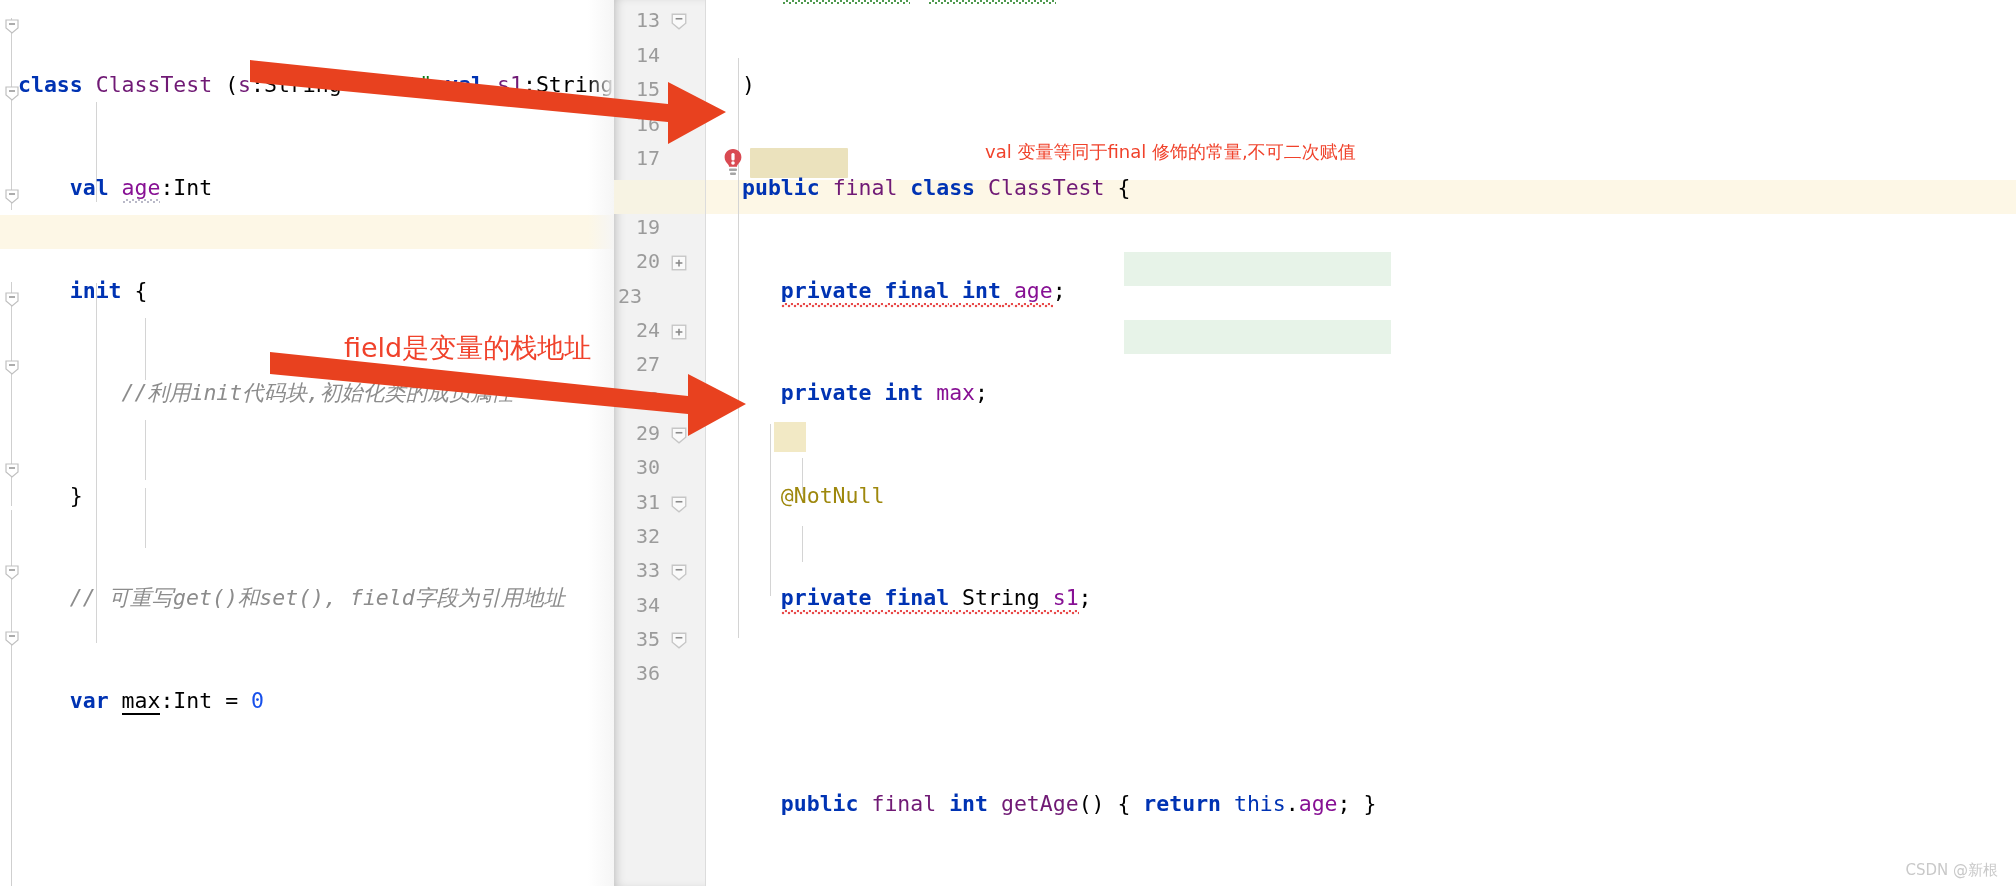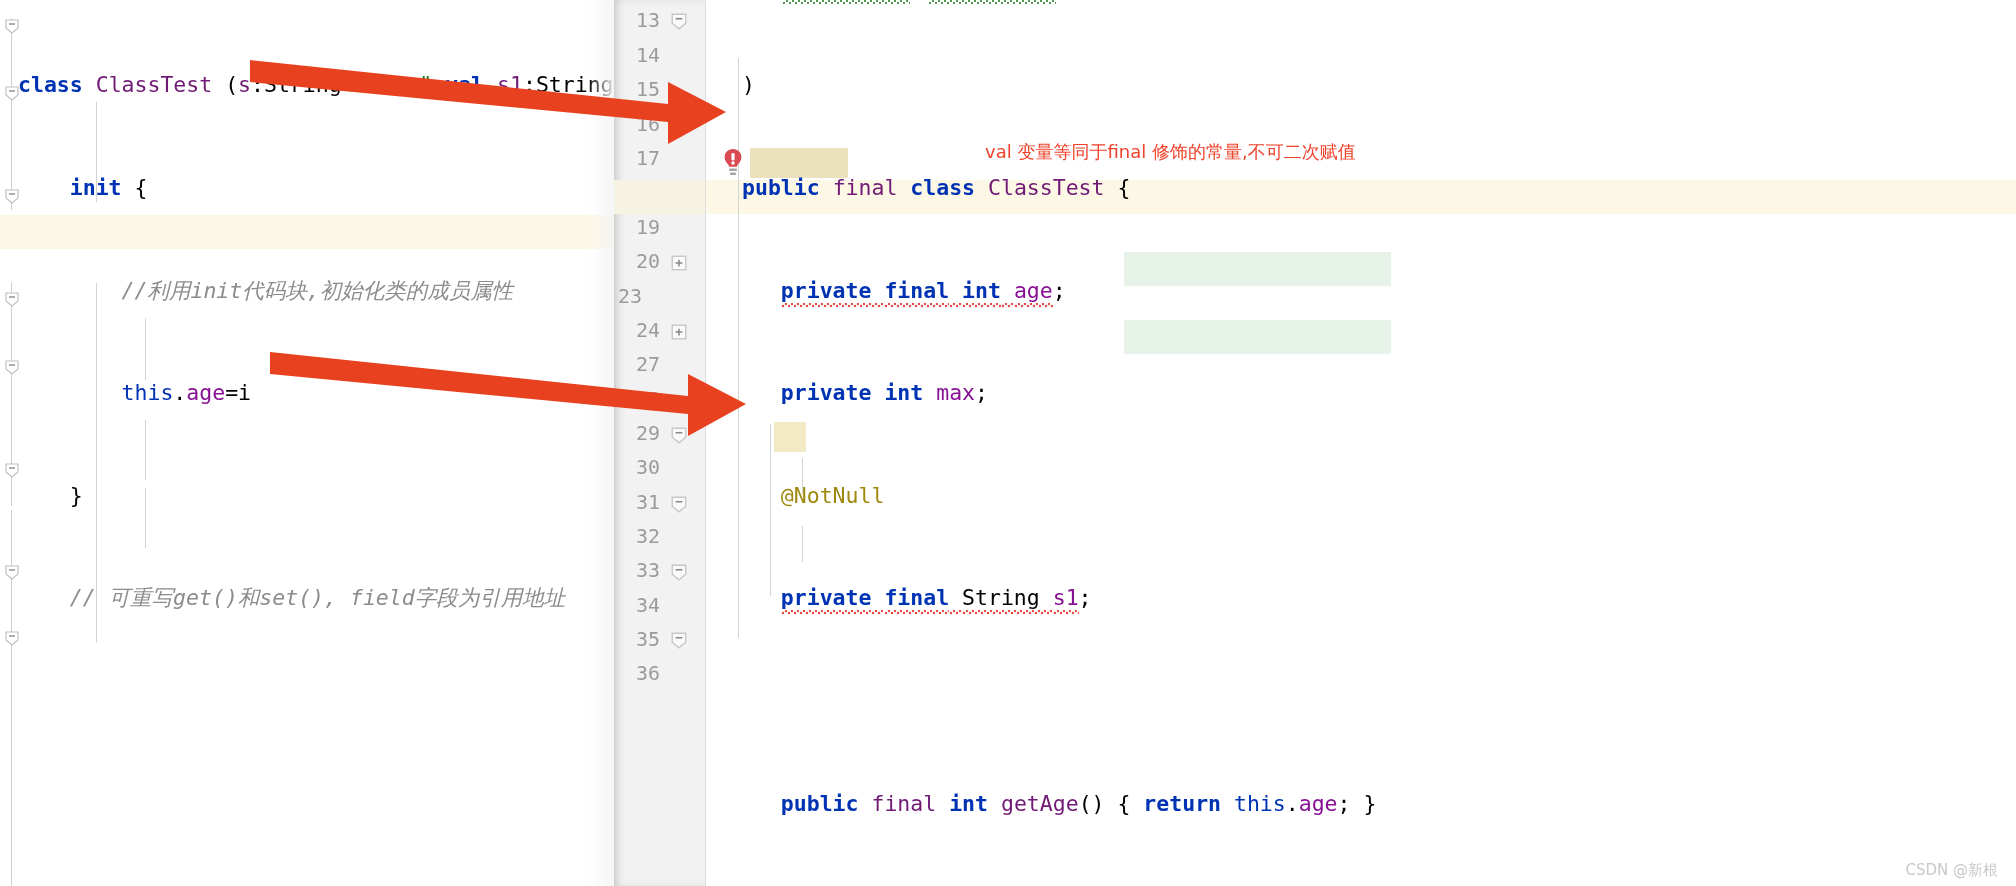--- a/index.html
+++ b/index.html
@@ -257,25 +257,26 @@
     </div>
 
     <div class="java-indentline" style="left:96px; top:102px; height:100px;"></div>
     <div class="java-indentline" style="left:96px; top:283px; height:360px;"></div>
     <div class="java-indentline" style="left:145px; top:318px; height:62px;"></div>
     <div class="java-indentline" style="left:145px; top:420px; height:60px;"></div>
     <div class="java-indentline" style="left:145px; top:488px; height:60px;"></div>
 
     <div class="code-left">
       <div class="ln"><span class="kw">class</span> <span class="soft">ClassTest</span> (<span class="soft">s</span>:<span class="plain">String</span>=<span class="str">"test"</span>,<span class="kw">val</span> <span class="soft">s1</span>:<span class="plain">String</span>=</div>
+      <div class="ln">    <span class="kw">val</span> <span class="field sq-gray">age</span><span class="plain">:Int</span></div>
       <div class="ln">    <span class="kw">init</span> <span class="plain">{</span></div>
       <div class="ln">        <span class="cmt">//利用init代码块,初始化类的成员属性</span></div>
-      <div class="ln">        <span class="kw2" style="color:#0033b3">this</span><span class="plain">.</span><span class="field">age</span><span class="plain">=i</span></div>
       <div class="ln">    <span class="plain">}</span></div>
       <div class="ln">    <span class="cmt">// 可重写get()和set(), field字段为引用地址</span></div>
+      <div class="ln">    <span class="kw">var</span> <span class="plain ul-b">max</span><span class="plain">:Int = </span><span class="num">0</span></div>
       
       
       
       
       
       
       
       
       
       
@@ -412,17 +413,18 @@
   </div>
 
   <svg class="arrow-svg" width="490" height="120" style="left:248px; top:48px;" viewBox="0 0 490 120">
     <path d="M2 12 L420 56 L420 34 L478 64 L420 96 L420 74 L2 34 Z" fill="#e8411f"></path>
   </svg>
 
   <svg class="arrow-svg" width="490" height="120" style="left:268px; top:340px;" viewBox="0 0 490 120">
     <path d="M2 12 L420 56 L420 34 L478 64 L420 96 L420 74 L2 34 Z" fill="#e8411f"></path>
   </svg>
 
+  <div class="red-note-2" style="left:344px; top:330px;">field是变量的栈地址</div>
 
   <div class="red-note" style="left:985px; top:140px; font-size:18px;">val 变量等同于final 修饰的常量,不可二次赋值</div>
 
   <div class="watermark">CSDN @新根</div>
 </div>
 
 </body></html>

